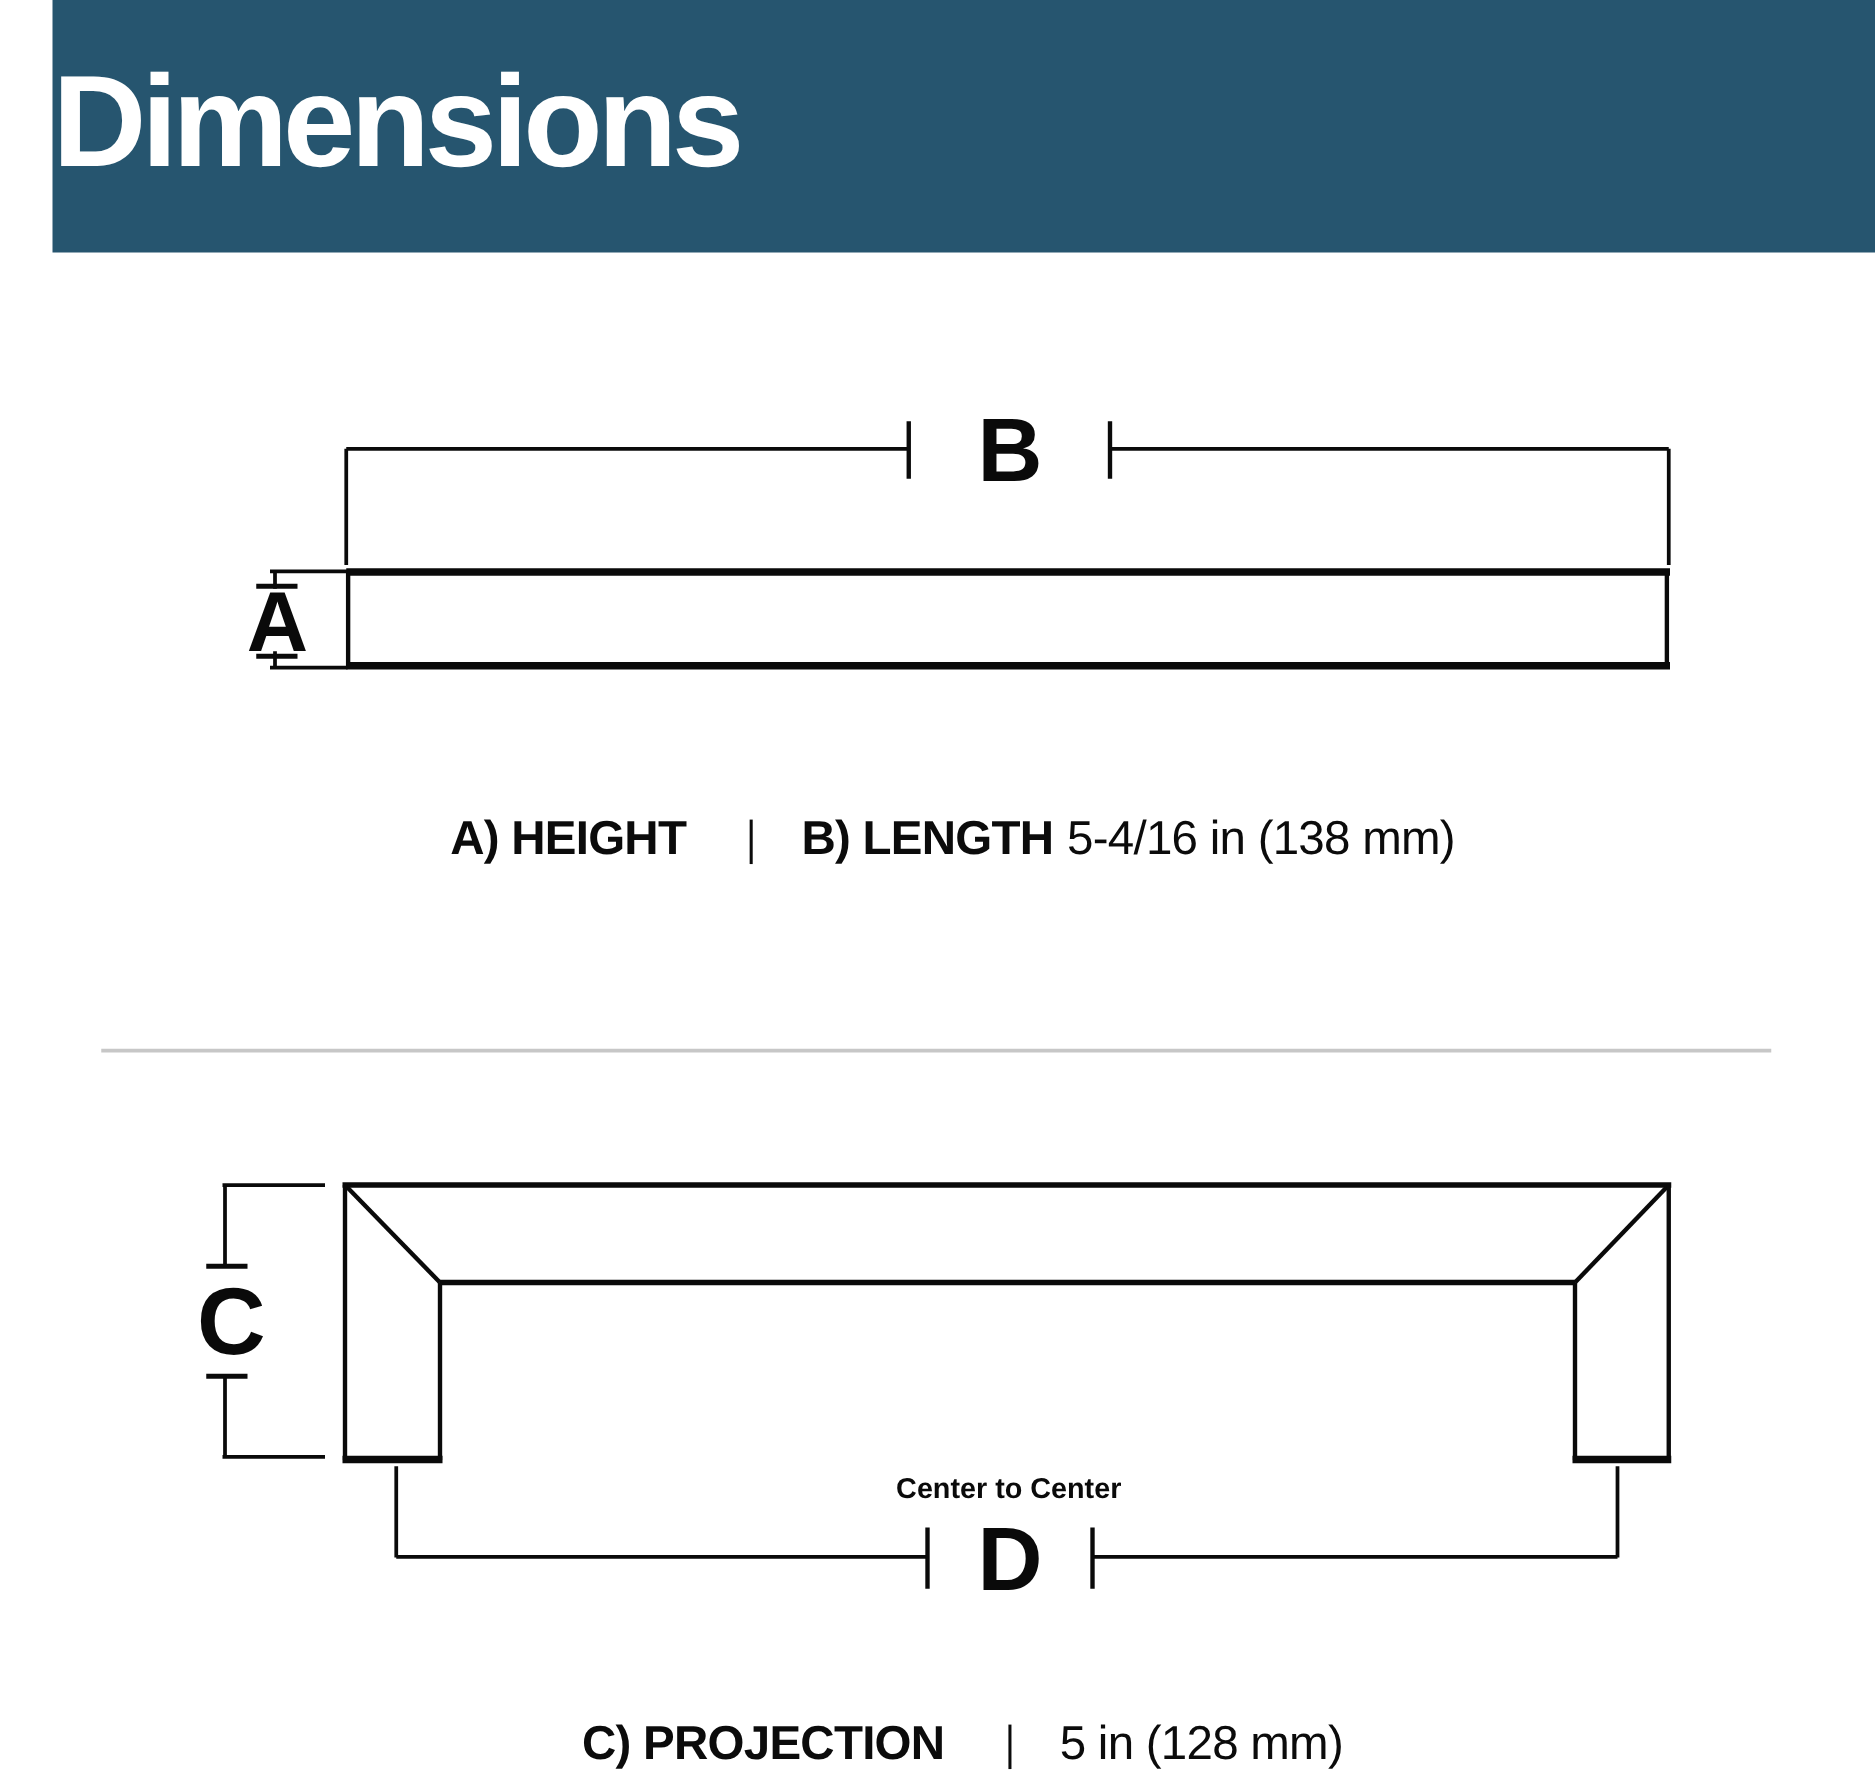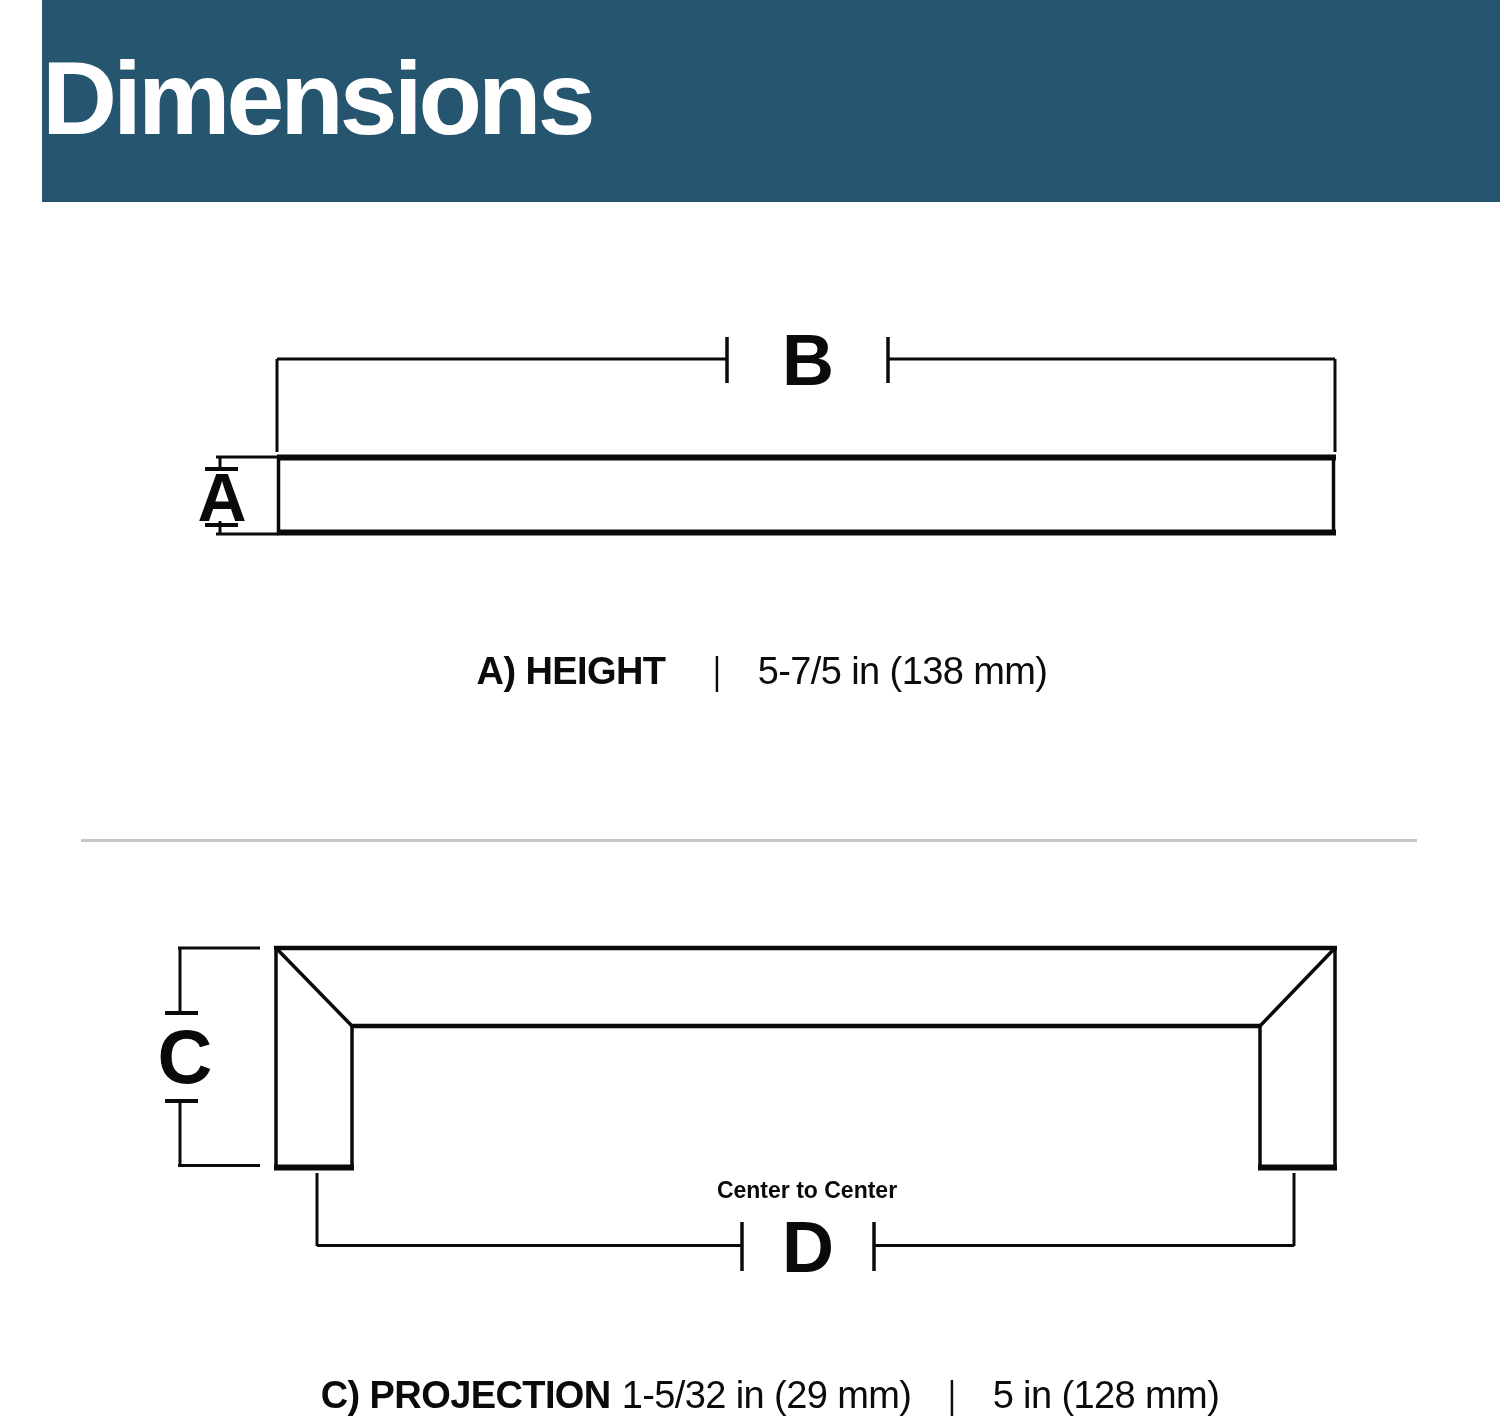--- a/index.html
+++ b/index.html
@@ -142,25 +142,25 @@
       <line x1="742" y1="1222" x2="742" y2="1271" stroke-width="3.5"></line>
       <line x1="874" y1="1222" x2="874" y2="1271" stroke-width="3.5"></line>
       <text x="808" y="1272" font-size="72" class="dim-letter">D</text>
       <text x="807" y="1198" font-size="23" class="svg-small-label">Center to Center</text>
     </g>
   </svg>
 
   <div class="caption caption-top">
     <span class="lbl">A) HEIGHT</span>
     <span class="pipe">|</span>
-    <span class="val">5-7/5 in (138 mm)</span>
+    <span class="lbl">B) LENGTH</span>
+    <span class="val">5-4/16 in (138 mm)</span>
   </div>
 
   <hr class="divider">
 
   <div class="caption caption-bottom">
     <span class="lbl">C) PROJECTION</span>
-    <span class="val">1-5/32 in (29 mm)</span>
     <span class="pipe">|</span>
     <span class="val">5 in (128 mm)</span>
   </div>
 
 </div>
 
 </body></html>

